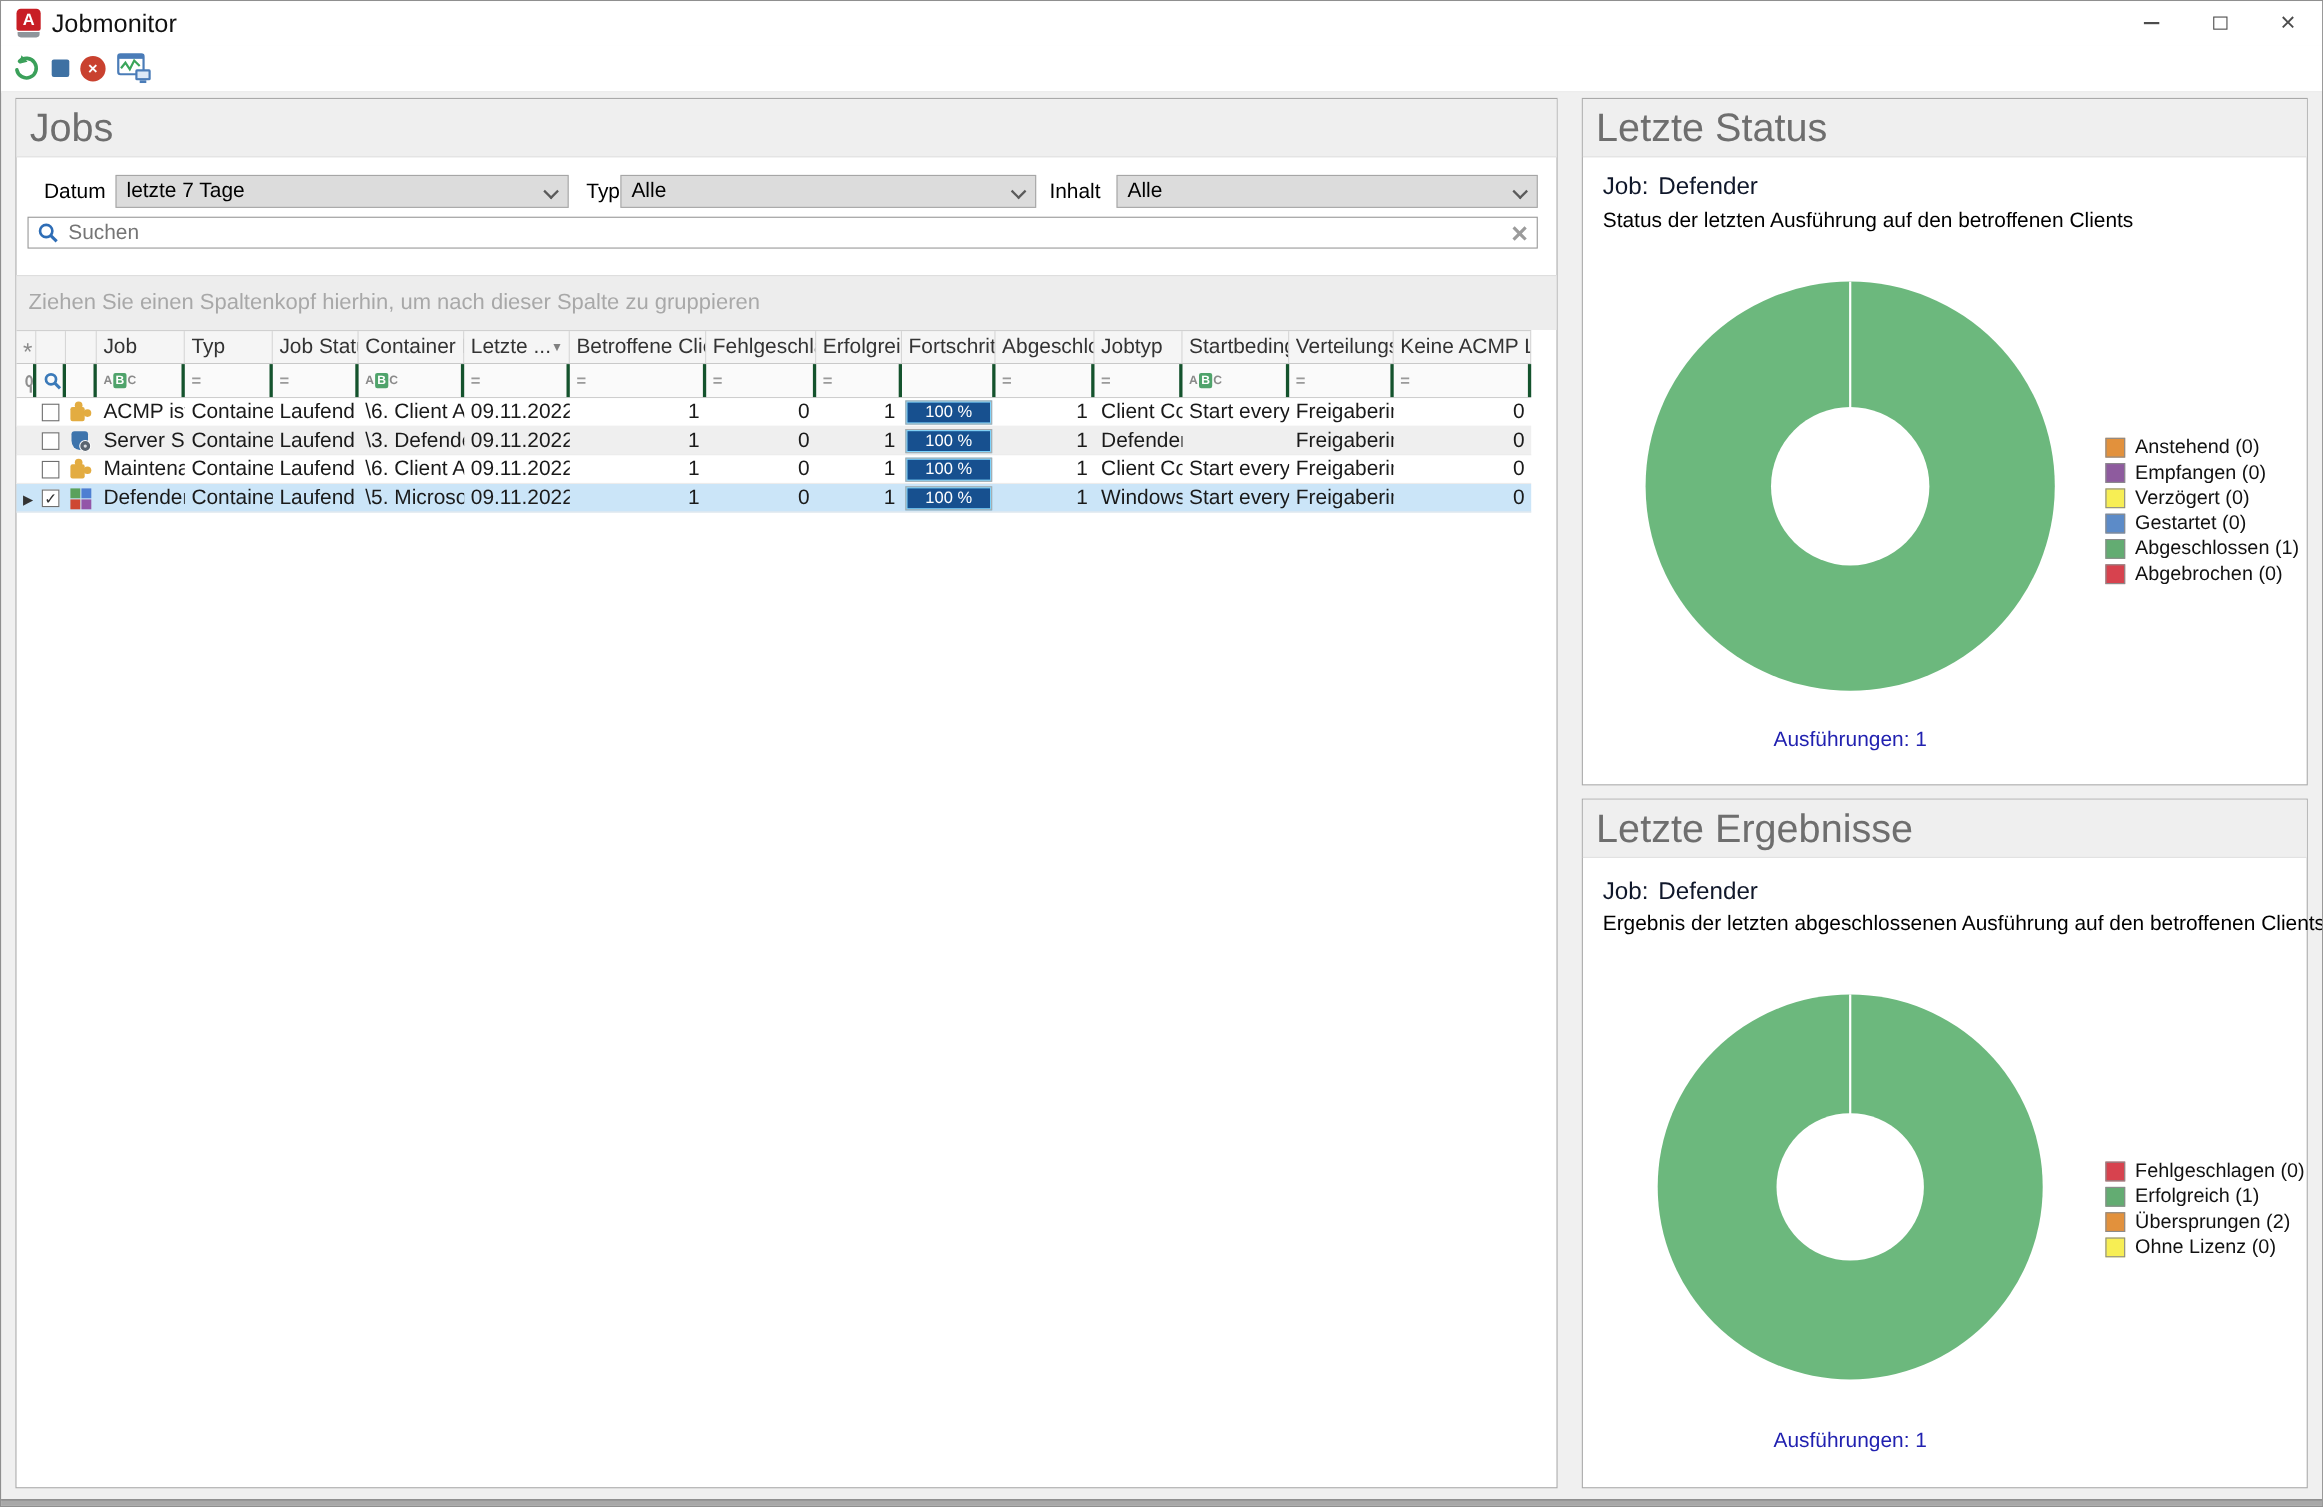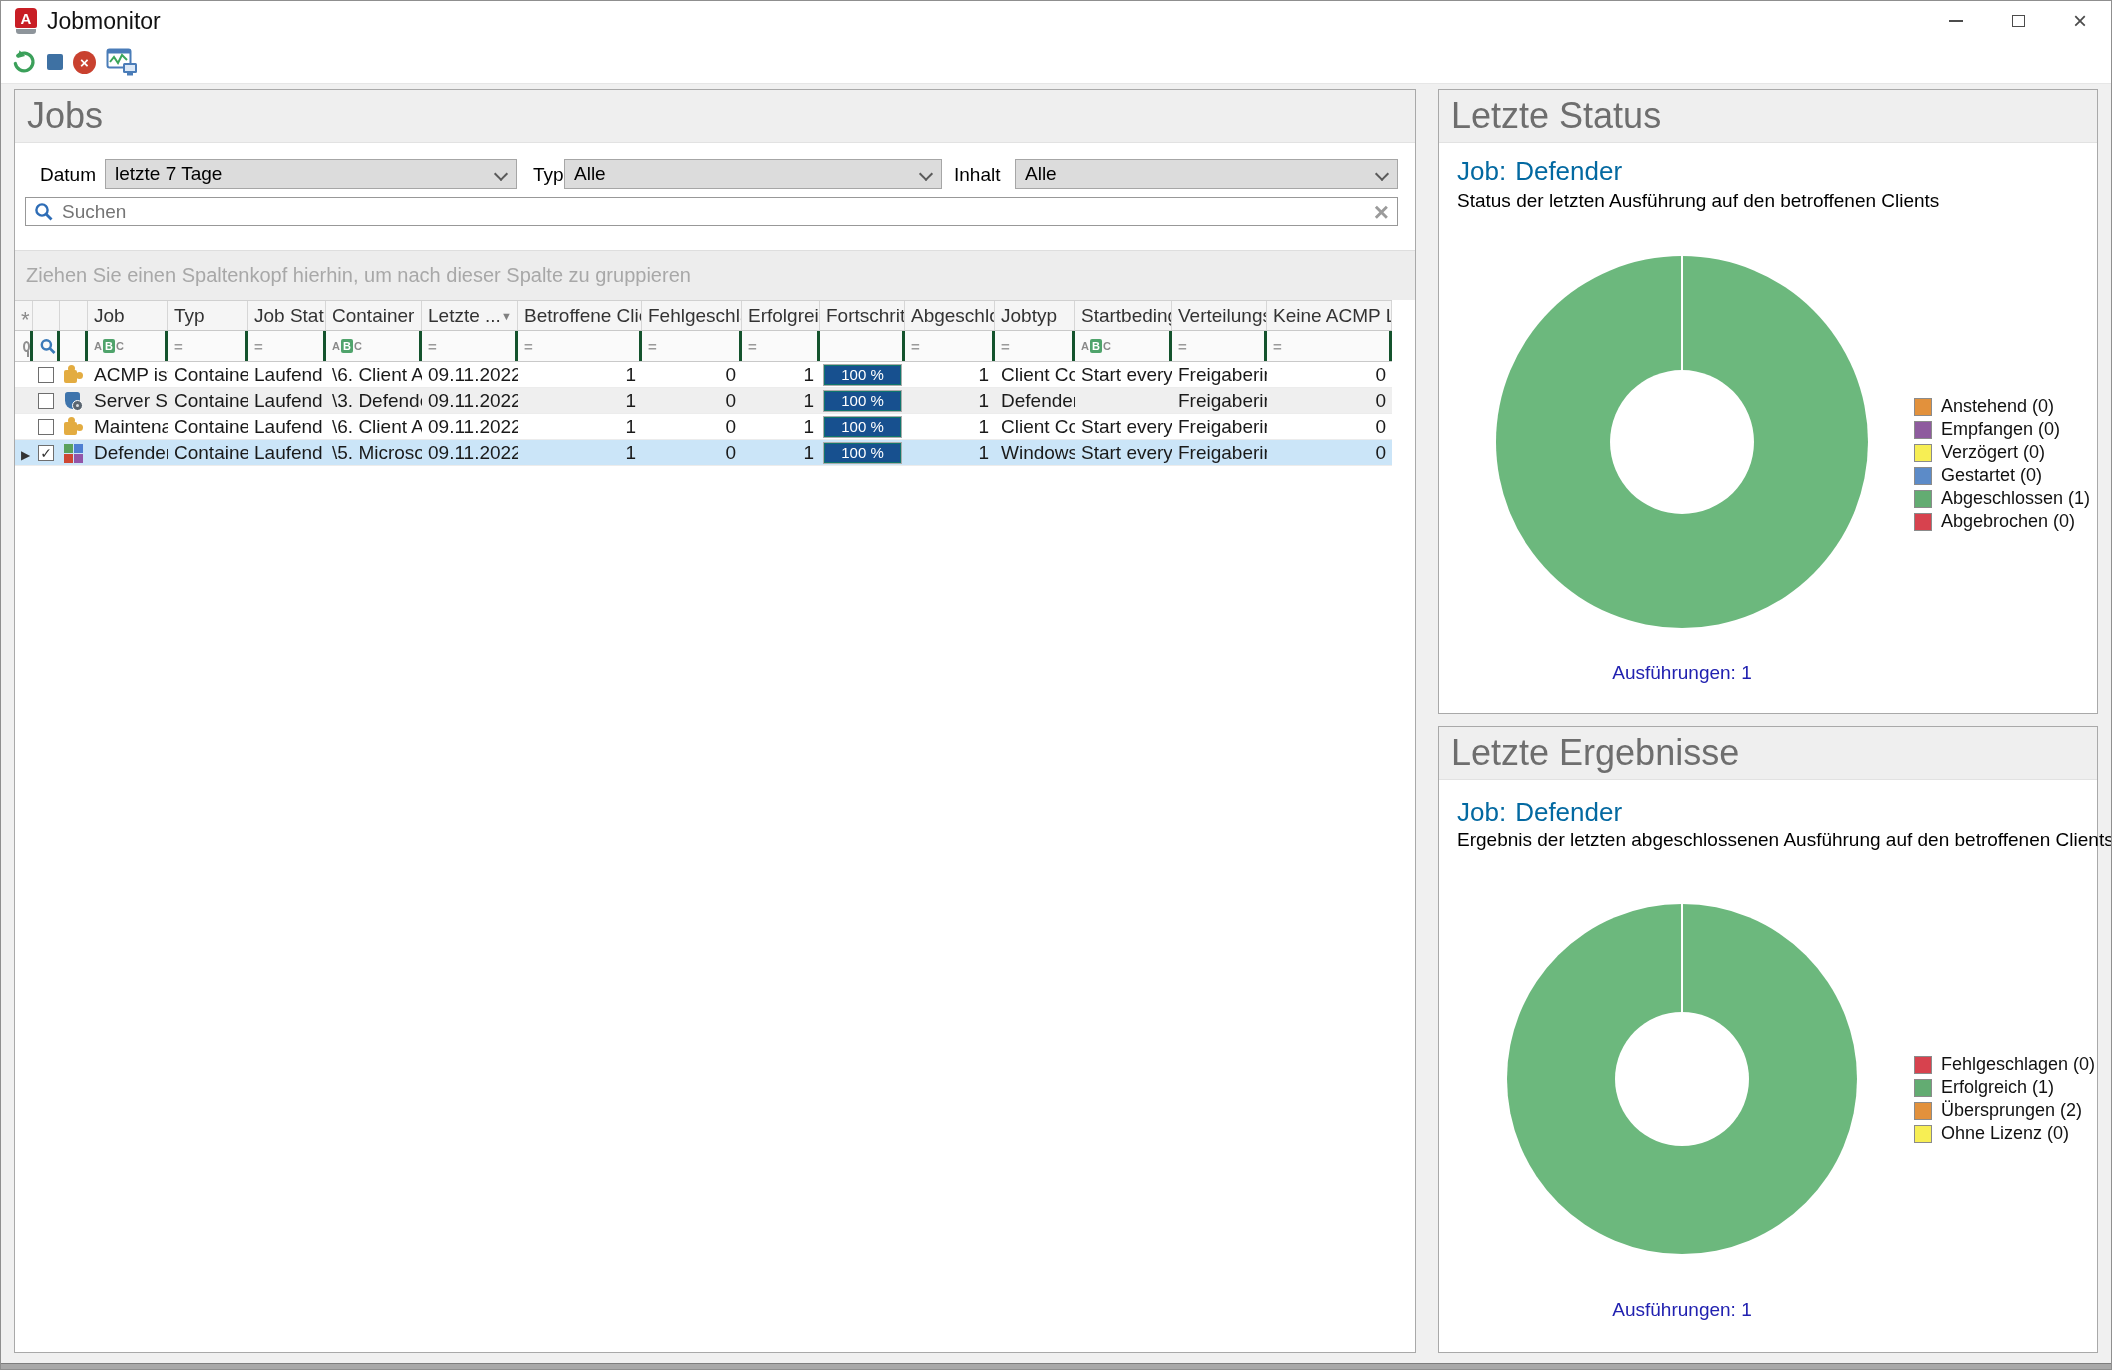--- a/index.html
+++ b/index.html
@@ -59,33 +59,33 @@
   .pin{width:7px;height:7px;border:2px solid #8f8f8f;border-radius:50%;position:relative;margin-left:2px;}
   .pin:after{content:"";position:absolute;left:2px;top:8px;width:2px;height:6px;background:#8f8f8f;}
   .grow{display:flex;height:26px;align-items:center;border-bottom:1px solid #ececec;box-sizing:border-box;background:#fff;}
   .grow.alt{background:#efefef;}
   .grow.sel{background:#cbe5f8;}
   .dcell{box-sizing:border-box;padding:0 6px;white-space:nowrap;overflow:hidden;flex:none;height:26px;line-height:25px;}
   .dcell.r{text-align:right;}
   .tri{color:#333;font-size:12px;}
   .cb{width:16px;height:16px;border:1px solid #6e6e6e;background:#fff;box-sizing:border-box;display:flex;align-items:center;justify-content:center;
     font-size:14px;color:#333;line-height:1;margin-left:5px;}
-  .progress-frame{border:1px solid #ababab;background:#0f766e;height:22px;box-sizing:border-box;margin:2px 3px;padding:1px;flex:1;}
+  .progress-frame{border:1px solid #ababab;background:#7dd3fc;height:22px;box-sizing:border-box;margin:2px 3px;padding:1px;flex:1;}
   .progress-fill{background:#17508f;height:100%;color:#fff;font-size:15px;text-align:center;line-height:18px;}
   
   .ric{width:20px;height:20px;position:relative;margin-left:3px;flex:none;}
   .puzzle-main{position:absolute;left:1px;bottom:2px;width:13px;height:13px;background:#e3ac41;border-radius:2px;}
   .puzzle-b1{position:absolute;left:5px;top:0;width:7px;height:7px;background:#e3ac41;border-radius:50%;}
   .puzzle-b2{position:absolute;right:0;bottom:6px;width:7px;height:7px;background:#e3ac41;border-radius:50%;}
   .shield{position:absolute;left:2px;top:1px;width:15px;height:17px;background:#3e74ac;border-radius:3px 3px 54% 54%;}
   .gear{position:absolute;right:0;bottom:0;width:9px;height:9px;background:#5a6570;border-radius:50%;border:1px solid #fff;}
   .gear:after{content:"";position:absolute;left:3px;top:3px;width:3px;height:3px;background:#d8dde2;border-radius:50%;}
   .deftile{position:absolute;width:9px;height:9px;}
   
-  .job-line{position:absolute;left:18px;font-size:26px;color:#0369a1;}
+  .job-line{position:absolute;left:18px;font-size:22px;color:#0f172a;}
   .job-line .jv{margin-left:9px;}
   .desc-line{position:absolute;left:18px;font-size:19px;color:#000;white-space:nowrap;}
   .donut{position:absolute;}
   .ring{position:absolute;border-radius:50%;left:0;top:0;}
   .seam{position:absolute;left:calc(50% - 1px);top:0;width:2px;height:50%;background:#fff;}
   .hole{position:absolute;border-radius:50%;background:#fff;}
   .legend{position:absolute;display:flex;flex-direction:column;}
   .litem{display:flex;align-items:center;height:23px;font-size:18px;color:#111;white-space:nowrap;}
   .lswatch{width:18px;height:18px;border:1px solid #8b8b8b;box-sizing:border-box;margin-right:9px;flex:none;}
   .exec-link{position:absolute;left:0;width:486px;text-align:center;font-size:19px;color:#2121b0;}

